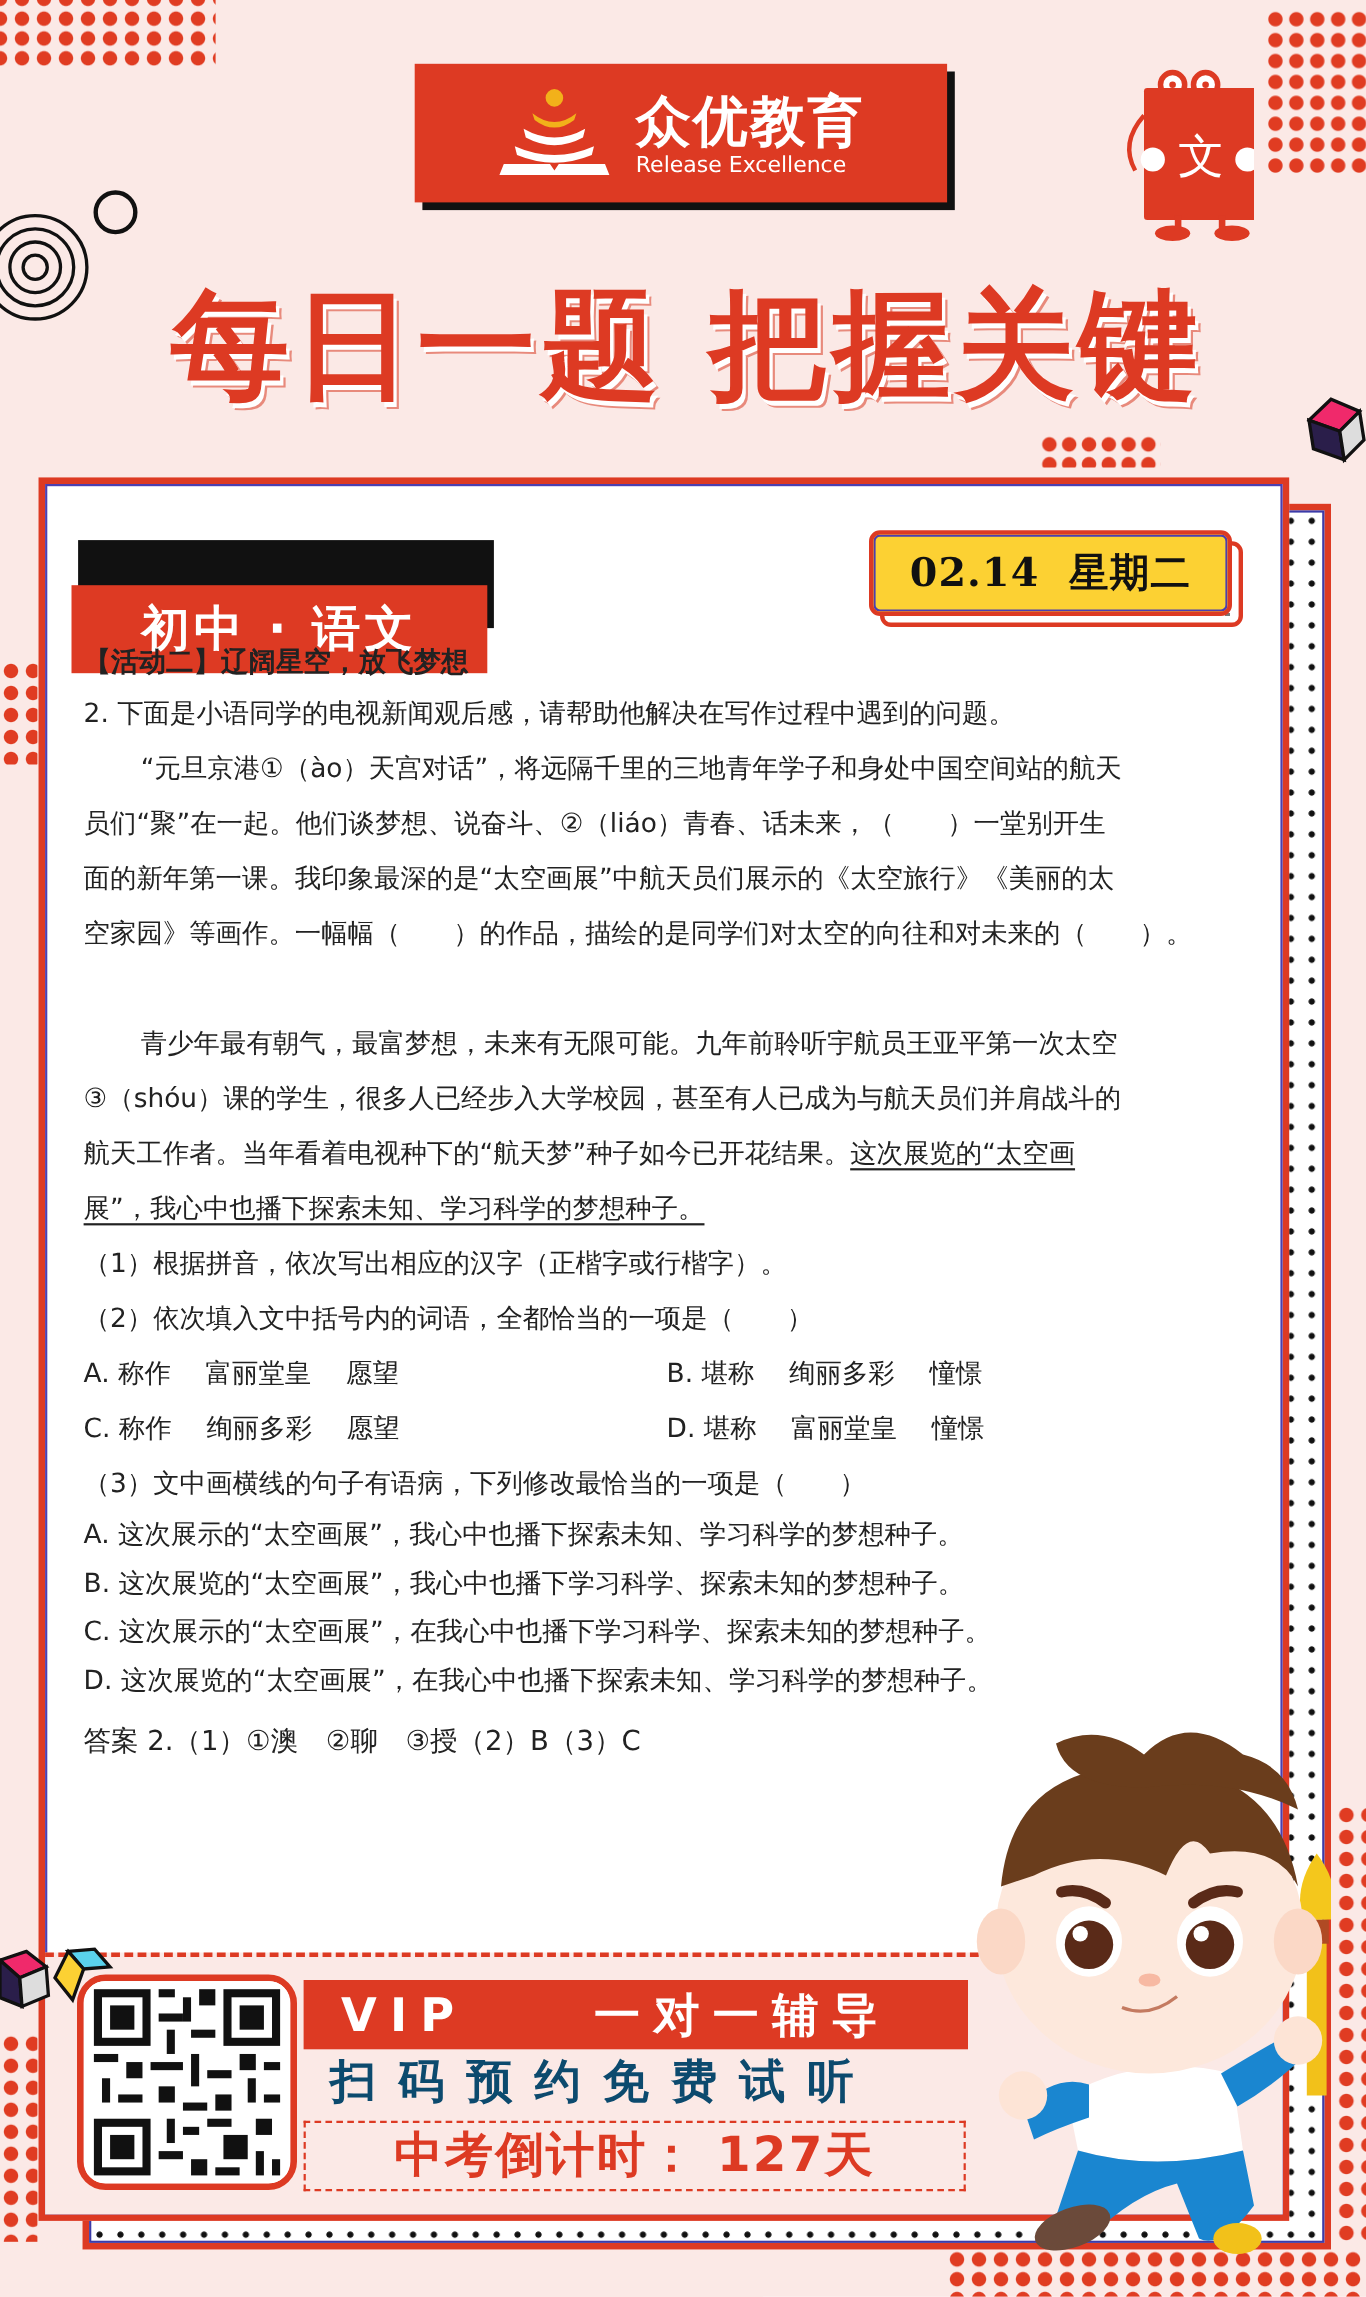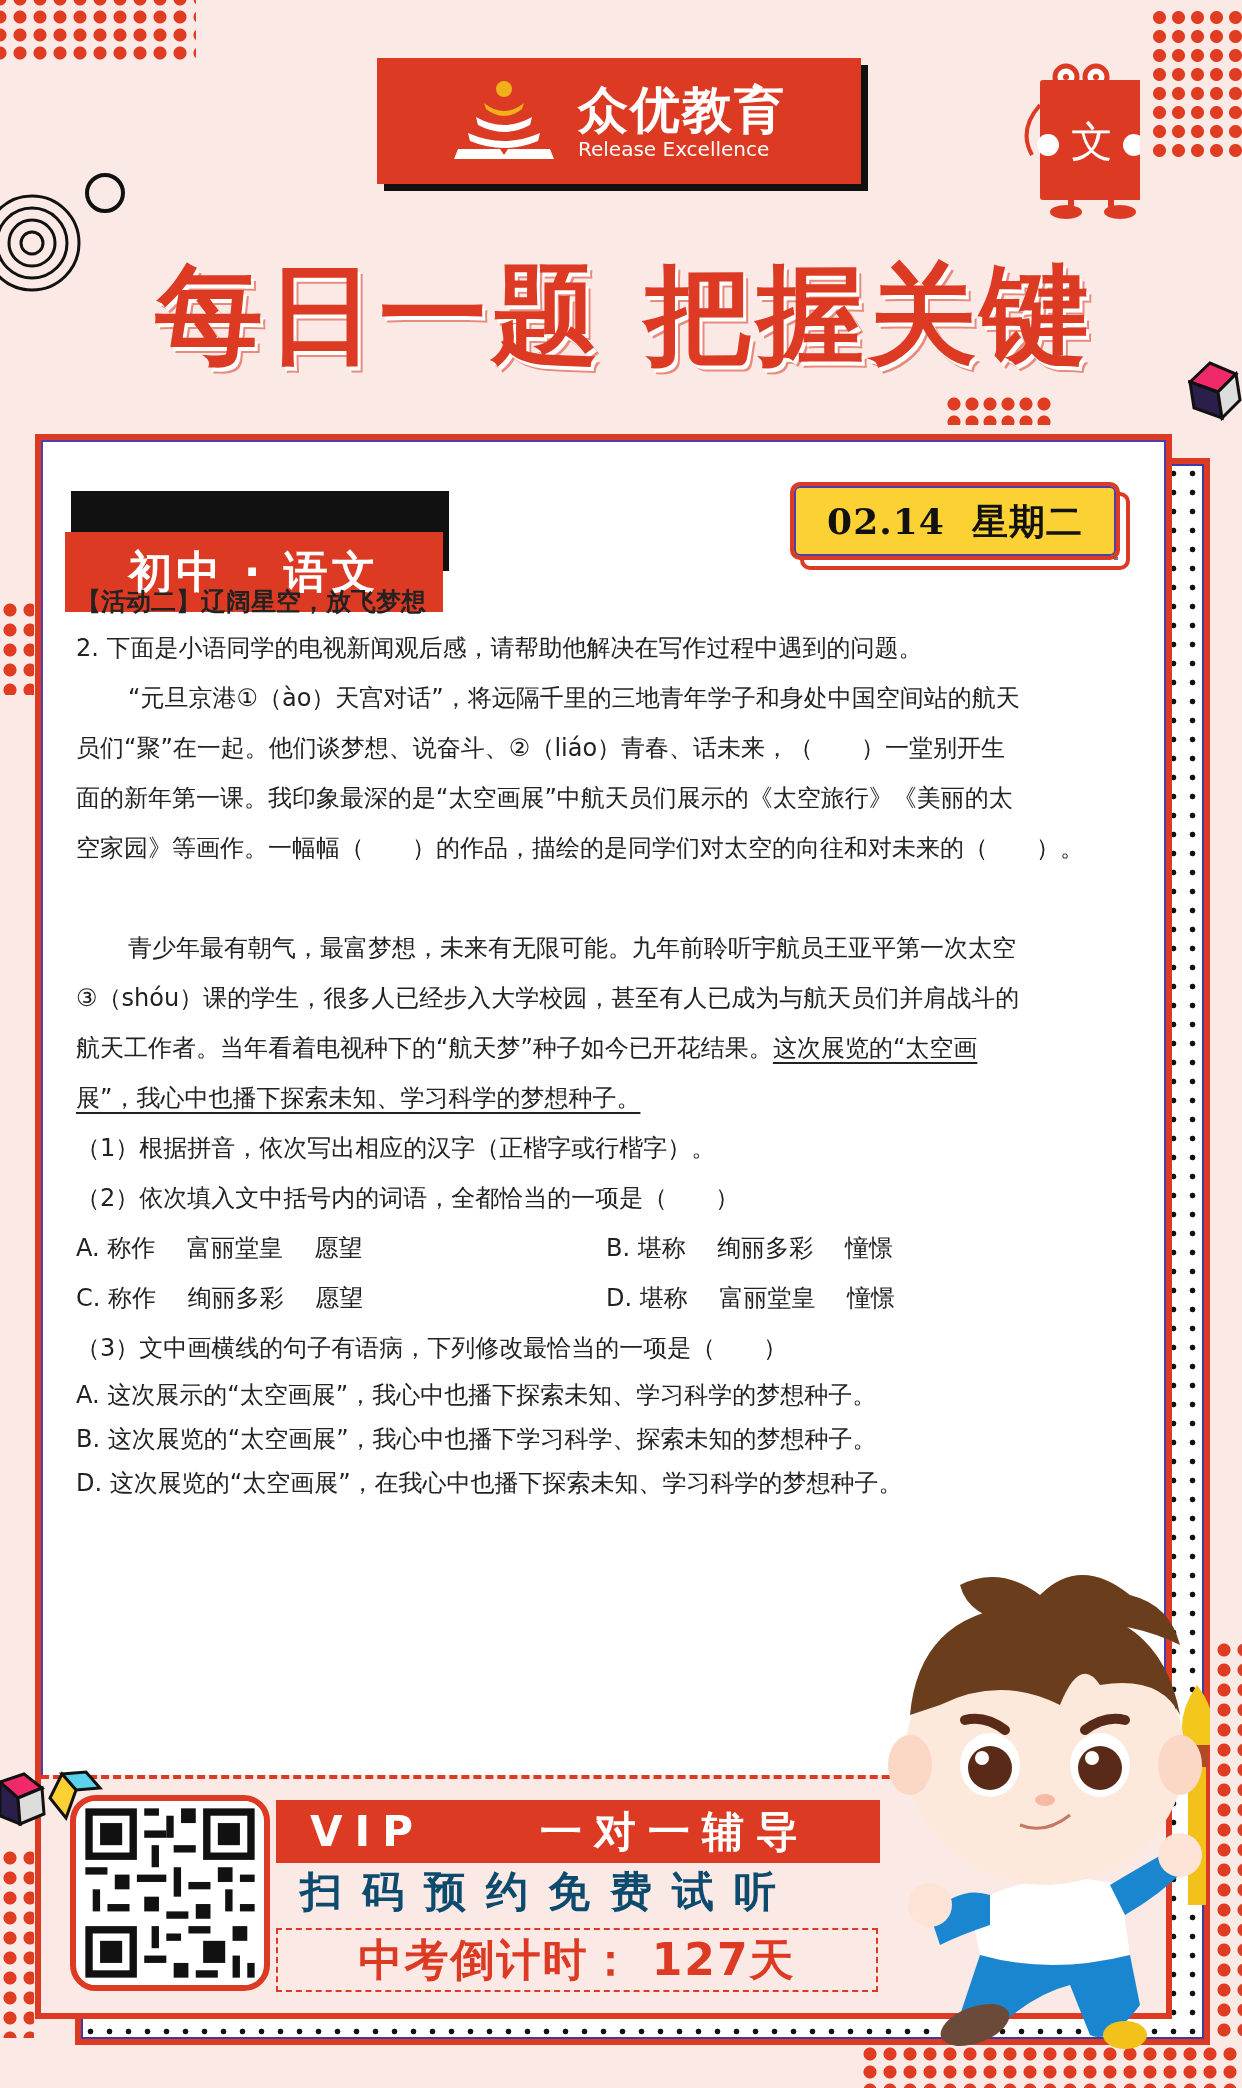--- a/index.html
+++ b/index.html
@@ -212,21 +212,23 @@
     <div class="opt-col"><span>A.</span> <span>称作　 富丽堂皇　 愿望</span></div>
     <div class="opt-col"><span>B.</span> <span>堪称　 绚丽多彩　 憧憬</span></div>
   </div>
   <div class="opt-row">
     <div class="opt-col"><span>C.</span> <span>称作　 绚丽多彩　 愿望</span></div>
     <div class="opt-col"><span>D.</span> <span>堪称　 富丽堂皇　 憧憬</span></div>
   </div>
   <div class="line">（3）文中画横线的句子有语病，下列修改最恰当的一项是（　　）</div>
   <div class="choice"><span>A.</span> <span>这次展示的“太空画展”，我心中也播下探索未知、学习科学的梦想种子。</span></div>
   <div class="choice"><span>B.</span> <span>这次展览的“太空画展”，我心中也播下学习科学、探索未知的梦想种子。</span></div>
+  <div class="choice"><span>C.</span> <span>这次展示的“太空画展”，在我心中也播下学习科学、探索未知的梦想种子。</span></div>
   <div class="choice"><span>D.</span> <span>这次展览的“太空画展”，在我心中也播下探索未知、学习科学的梦想种子。</span></div>
+  <div class="answer">答案 2.（1）①澳　②聊　③授（2）B（3）C</div>
 </div>
 
 <div class="abs footer"></div>
 
 <svg class="abs" style="left:0;top:1772px;" width="48" height="62" viewBox="0 0 48 62">
   <polygon points="0,10 24,2 42,16 18,26" fill="#f0296b" stroke="#111" stroke-width="3"></polygon>
   <polygon points="0,10 18,26 20,52 0,44" fill="#2a1e4a" stroke="#111" stroke-width="3"></polygon>
   <polygon points="18,26 42,16 44,42 20,52" fill="#ddd" stroke="#111" stroke-width="3"></polygon>
 </svg>
 <svg class="abs" style="left:48px;top:1768px;" width="56" height="54" viewBox="0 0 56 54">

